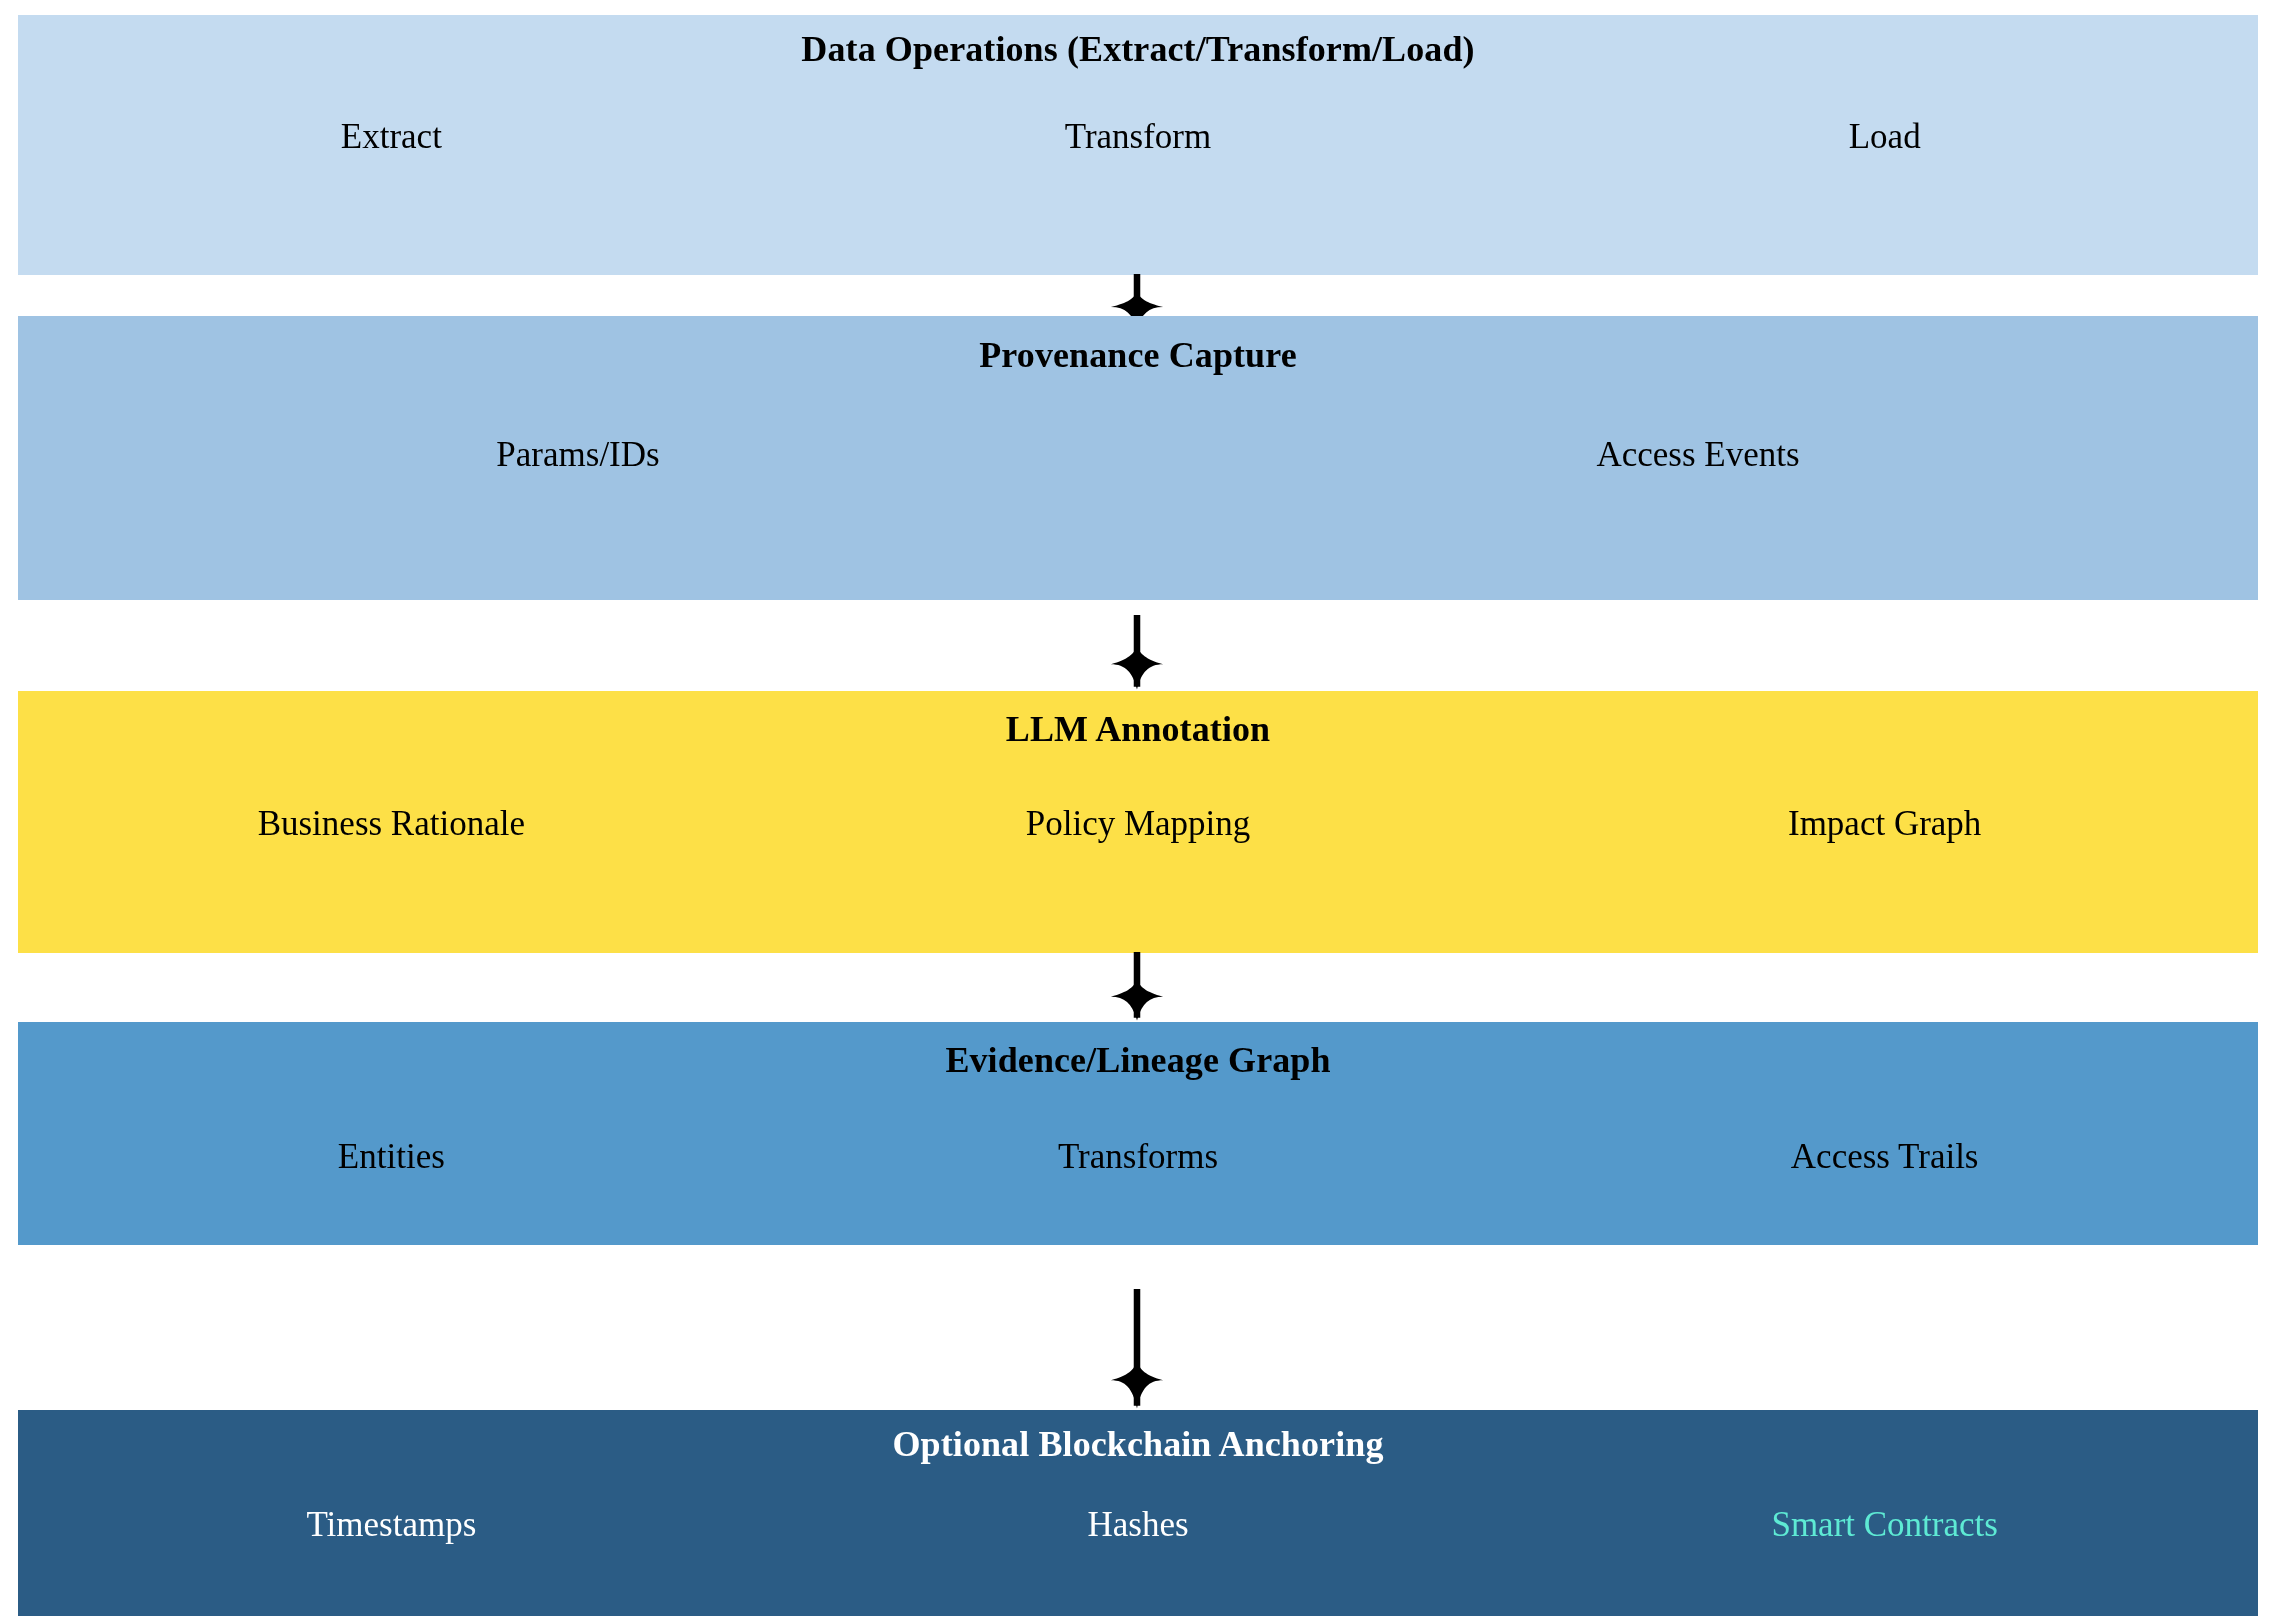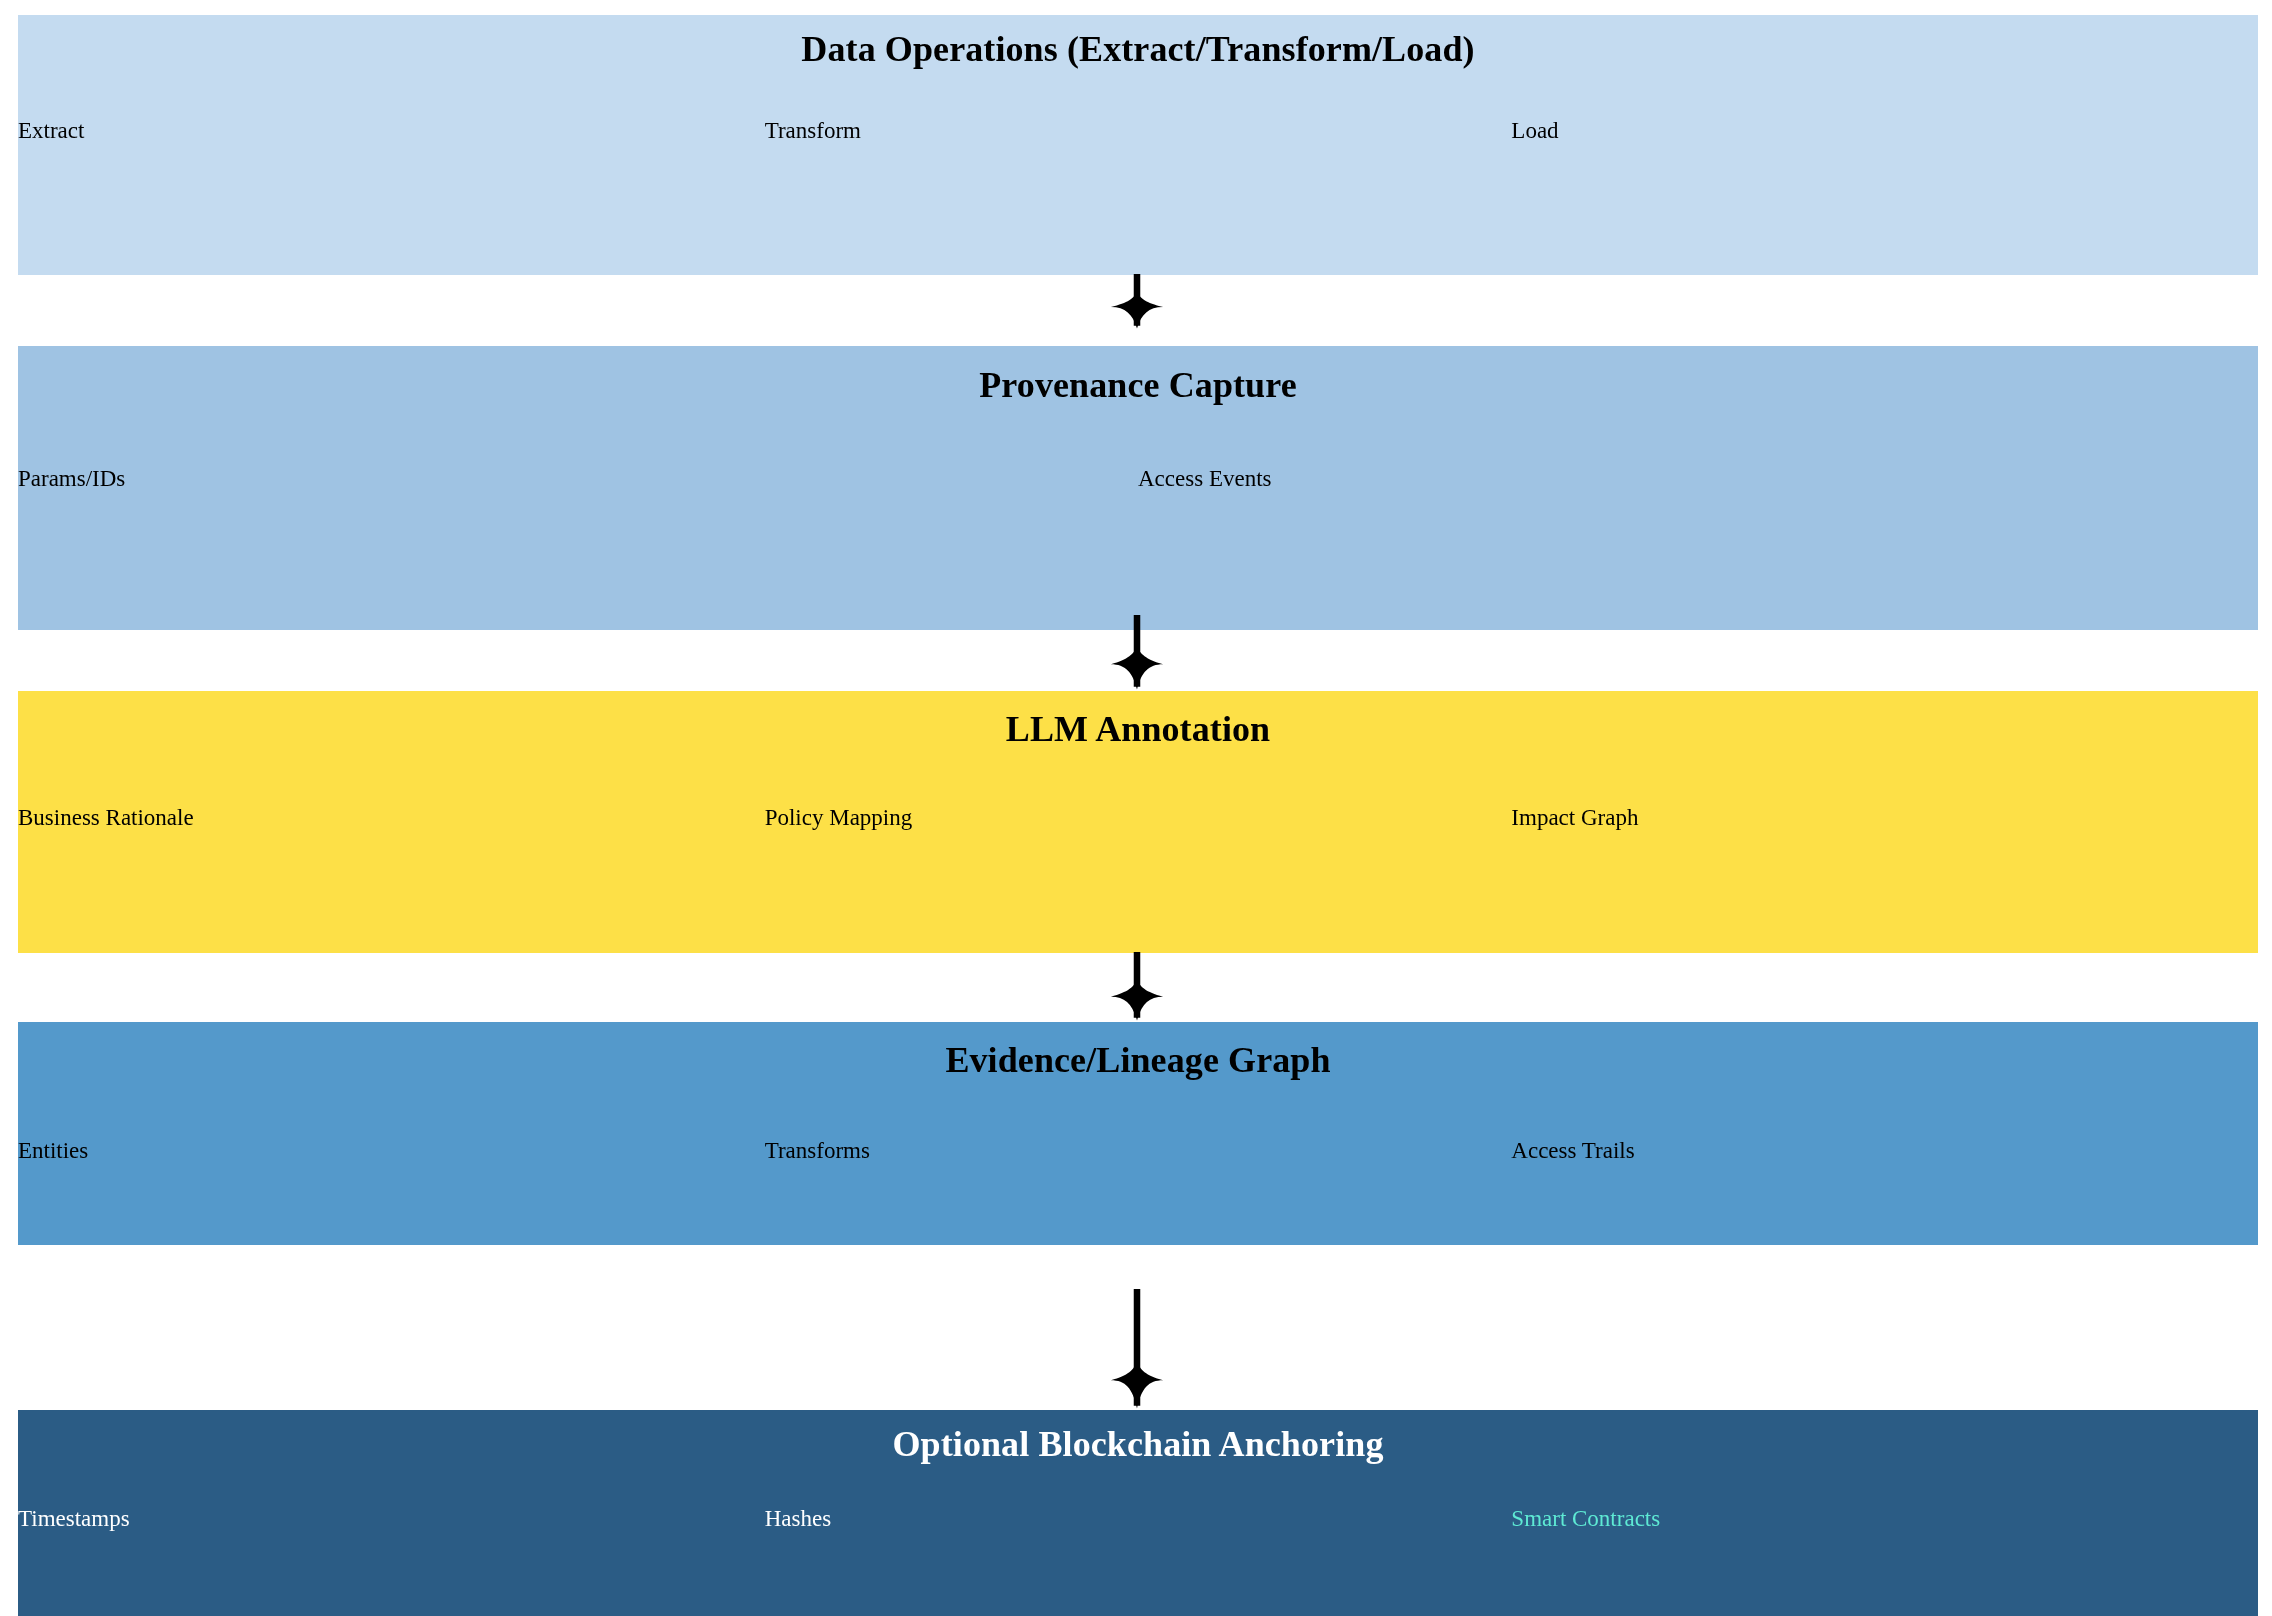--- a/index.html
+++ b/index.html
@@ -46,38 +46,38 @@
   }
 
   .band-items {
     display: flex;
     flex-direction: row;
     width: 100%;
   }
 
   .band-item {
     flex: 1 1 0;
-    text-align: left;
-    font-size: 23px;
+    text-align: center;
+    font-size: 35px;
     line-height: 1.0;
     color: #000000;
     white-space: nowrap;
   }
 
   
   .band-1 {
     top: 14.5px;
     height: 260px;
     background: #c4dbf0;
   }
   .band-1 .band-title { margin-top: 16px; }
   .band-1 .band-items { margin-top: 52px; }
 
   .band-2 {
-    top: 346px;
+    top: 316px;
     height: 284px;
     background: #9fc3e3;
   }
   .band-2 .band-title { margin-top: 21px; }
   .band-2 .band-items { margin-top: 64px; }
 
   .band-3 {
     top: 691px;
     height: 262px;
     background: #7cb0de;

